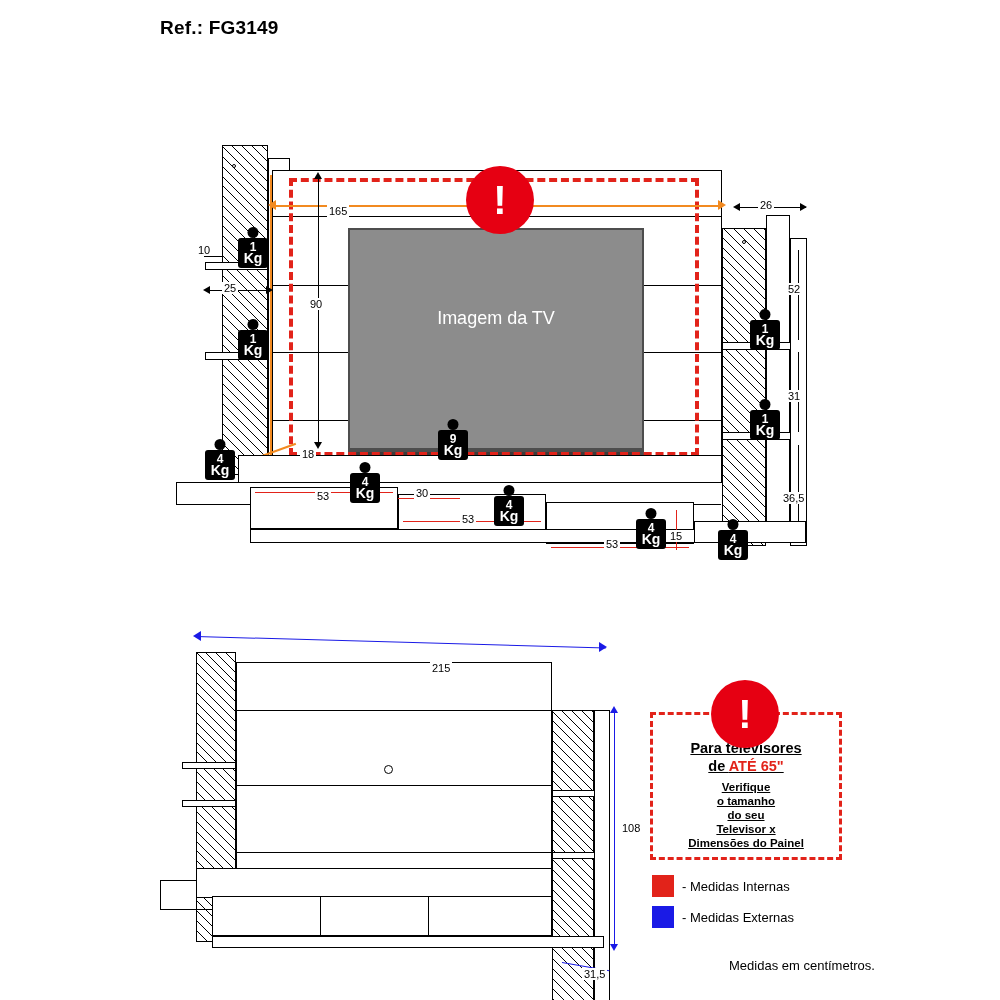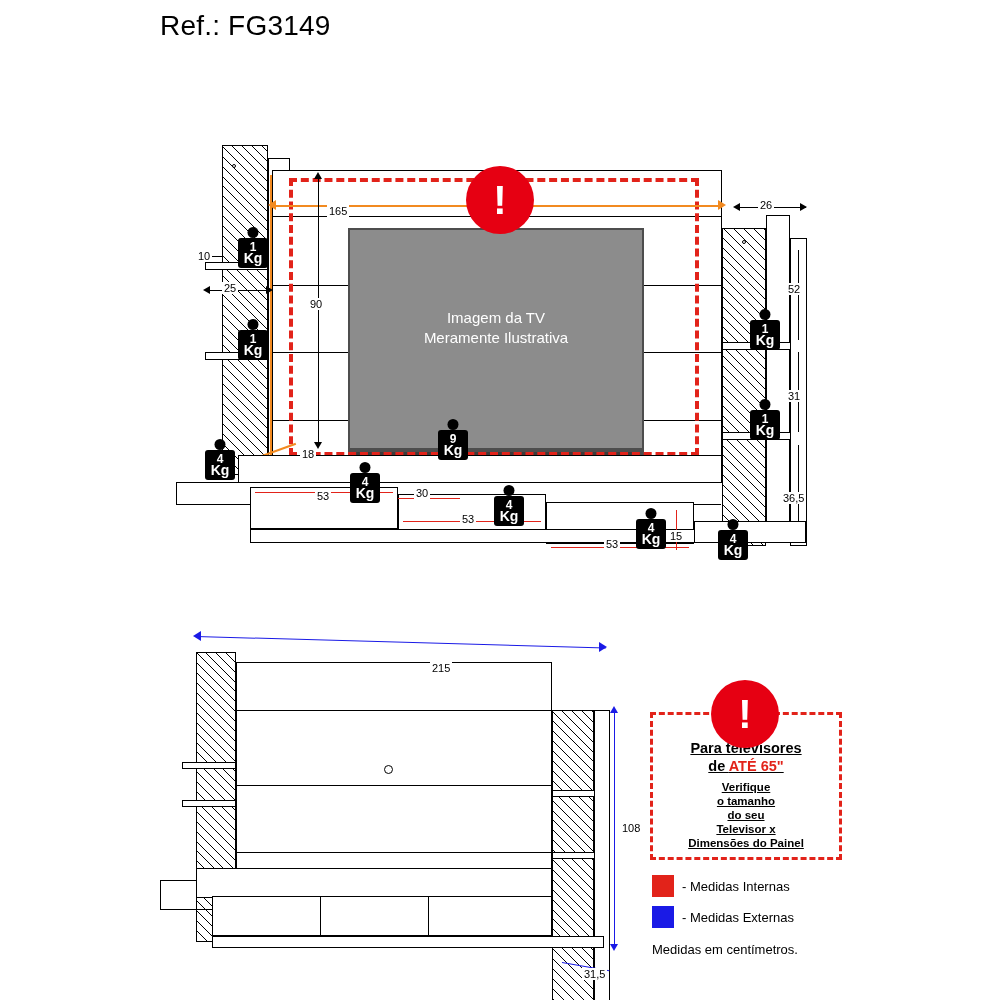--- a/index.html
+++ b/index.html
@@ -9,22 +9,22 @@
     background:#ffffff;
     font-family:"Liberation Sans", sans-serif;
     color:#000;
     position:relative;
     overflow:hidden;
   }
   .abs { position:absolute; }
 
   
   #ref-title {
-    left:160px; top:10px;
-    font-size:28px; font-weight:normal;
+    left:160px; top:17px;
+    font-size:19px; font-weight:bold;
     letter-spacing:0.2px;
   }
 
   
   .ln { position:absolute; background:#000; }
   .hl { height:1px; }
   .vl { width:1px; }
 
   
   .hatch {
@@ -79,21 +79,21 @@
 
   
   #tv-screen {
     background:#8c8c8c;
     border:2px solid #4d4d4d;
   }
   #tv-label {
     position:absolute;
     width:100%;
     text-align:center;
-    font-size:15px;
+    font-size:18px;
     color:#fff;
     line-height:20px;
     z-index:5;
   }
 
   
   .legend-row { display:flex; align-items:center; margin-bottom:9px; }
   .legend-sw { width:22px; height:22px; margin-right:8px; }
   .legend-tx { font-size:13px; }
 
@@ -132,40 +132,39 @@
   <div class="ln hl abs" style="left:272px;top:216px;width:450px;"></div>
   <div class="ln hl abs" style="left:272px;top:285px;width:450px;"></div>
   <div class="ln hl abs" style="left:272px;top:352px;width:450px;"></div>
   <div class="ln hl abs" style="left:272px;top:420px;width:450px;"></div>
 
   <div class="abs" id="tv-screen" style="left:348px;top:228px;width:296px;height:222px;"></div>
   <div class="abs" style="left:348px;top:450px;width:296px;height:6px;background:#4d4d4d;"></div>
   <div class="abs" style="left:352px;top:452px;width:288px;height:4px;background:#3b3b3b;"></div>
   <div class="abs" id="tv-label" style="left:348px;top:308px;width:296px;">
     <div>Imagem da TV</div>
-    <div>Meramente Ilustrativa</div>
   </div>
 
   <div class="red-dash" style="left:289px;top:178px;width:410px;height:278px;"></div>
 
   <div class="abs" style="left:272px;top:205px;width:450px;height:2px;background:#f28a20;"></div>
   <div class="abs" style="left:268px;top:200px;width:0;height:0;border-top:5px solid transparent;border-bottom:5px solid transparent;border-right:8px solid #f28a20;"></div>
   <div class="abs" style="left:718px;top:200px;width:0;height:0;border-top:5px solid transparent;border-bottom:5px solid transparent;border-left:8px solid #f28a20;"></div>
 
   <div class="abs" style="left:270px;top:175px;width:2px;height:280px;background:#f28a20;"></div>
   <div class="abs" style="left:262px;top:455px;width:36px;height:2px;background:#f28a20;transform:rotate(-20deg);transform-origin:left center;"></div>
 
   <div class="ln vl abs" style="left:318px;top:176px;height:270px;"></div>
   <div class="abs" style="left:314px;top:172px;width:0;height:0;border-left:4px solid transparent;border-right:4px solid transparent;border-bottom:7px solid #000;"></div>
   <div class="abs" style="left:314px;top:442px;width:0;height:0;border-left:4px solid transparent;border-right:4px solid transparent;border-top:7px solid #000;"></div>
   <div class="dim" style="left:327px;top:205px;">165</div>
   <div class="dim" style="left:308px;top:298px;">90</div>
 
   <div class="abs" style="left:204px;top:256px;width:18px;height:1px;background:#000;"></div>
-  <div class="dim" style="left:196px;top:250px;">10</div>
+  <div class="dim" style="left:196px;top:244px;">10</div>
   <div class="abs" style="left:205px;top:290px;width:66px;height:1px;background:#000;"></div>
   <div class="abs" style="left:203px;top:286px;width:0;height:0;border-top:4px solid transparent;border-bottom:4px solid transparent;border-right:7px solid #000;"></div>
   <div class="abs" style="left:266px;top:286px;width:0;height:0;border-top:4px solid transparent;border-bottom:4px solid transparent;border-left:7px solid #000;"></div>
   <div class="dim" style="left:222px;top:282px;">25</div>
 
   <div class="dim" style="left:300px;top:448px;">18</div>
 
   <div class="abs" style="left:176px;top:482px;width:545px;height:1px;background:#000;"></div>
   <div class="abs" style="left:176px;top:482px;width:1px;height:22px;background:#000;"></div>
   <div class="abs" style="left:176px;top:504px;width:545px;height:1px;background:#000;"></div>
@@ -313,15 +312,15 @@
 
   <div class="abs" style="left:652px;top:275px;width:300px;">
     <div class="legend-row">
       <div class="legend-sw" style="background:#e2231a;"></div>
       <div class="legend-tx">- Medidas Internas</div>
     </div>
     <div class="legend-row">
       <div class="legend-sw" style="background:#1a1ae6;"></div>
       <div class="legend-tx">- Medidas Externas</div>
     </div>
-    <div class="legend-tx" style="margin-top:14px;">Medidas em centímetros.</div>
+    <div class="legend-tx" style="margin-top:30px;text-align:center;">Medidas em centímetros.</div>
   </div>
 </div>
 
 </body></html>

